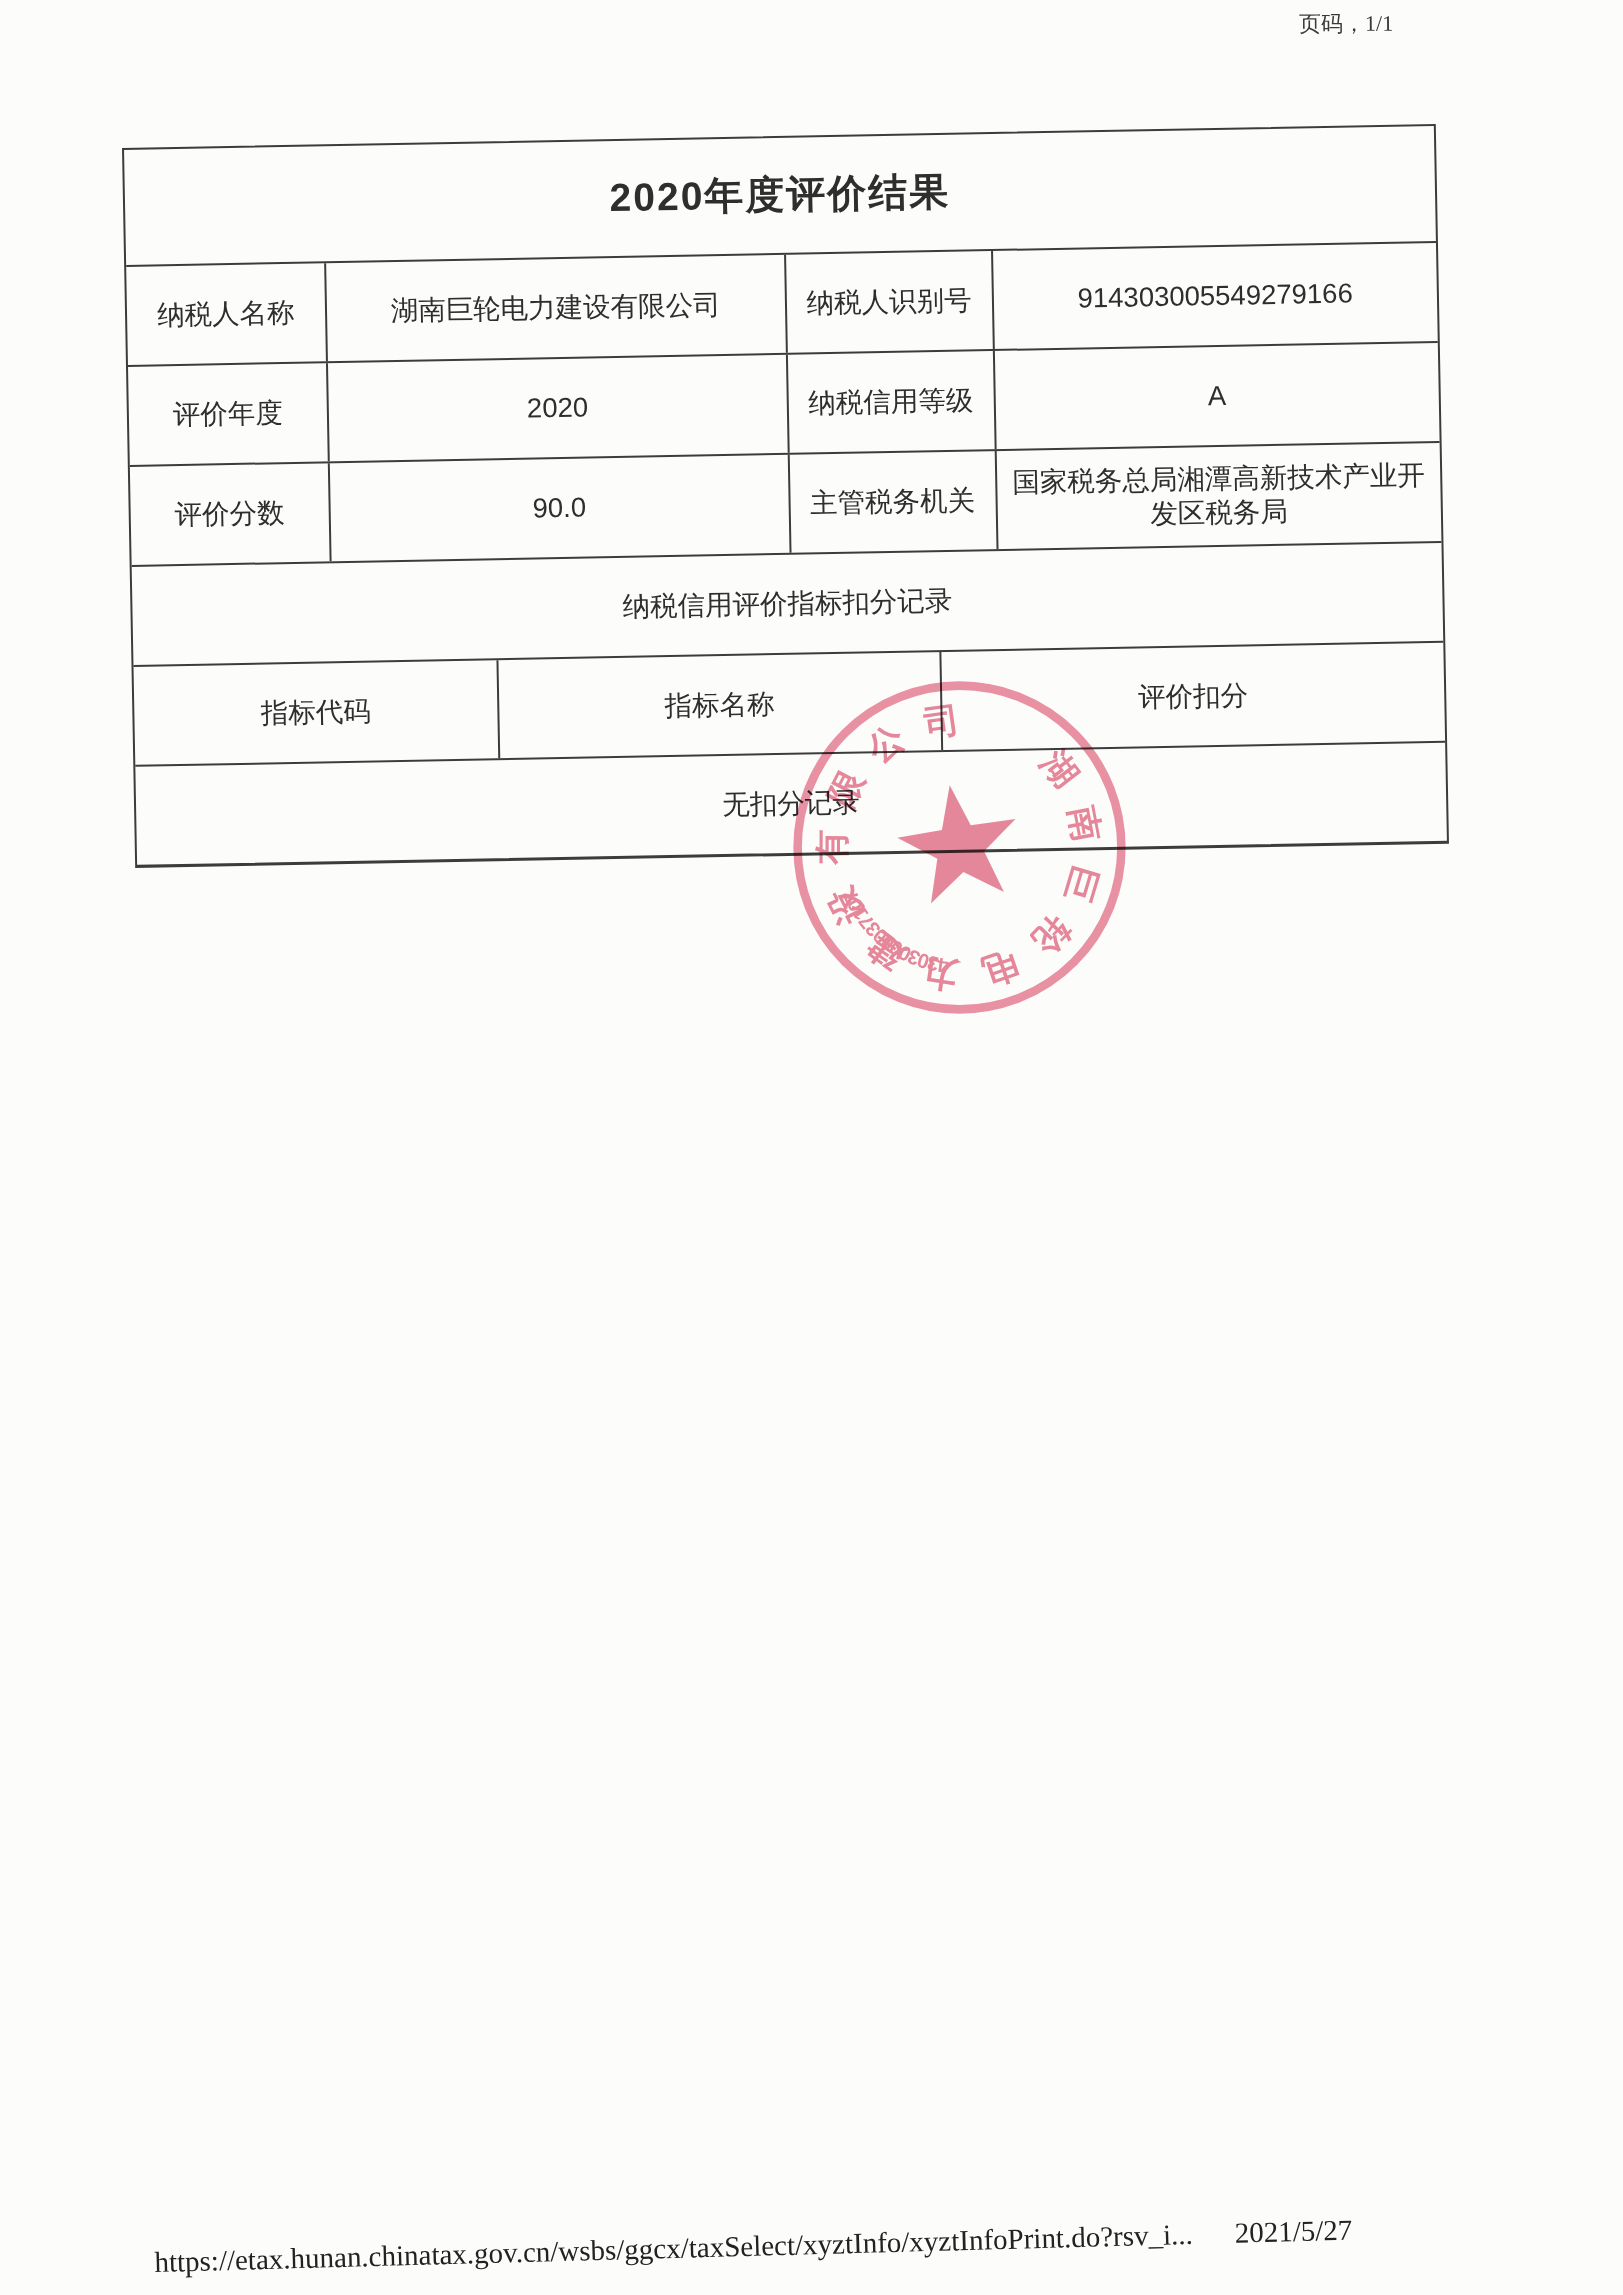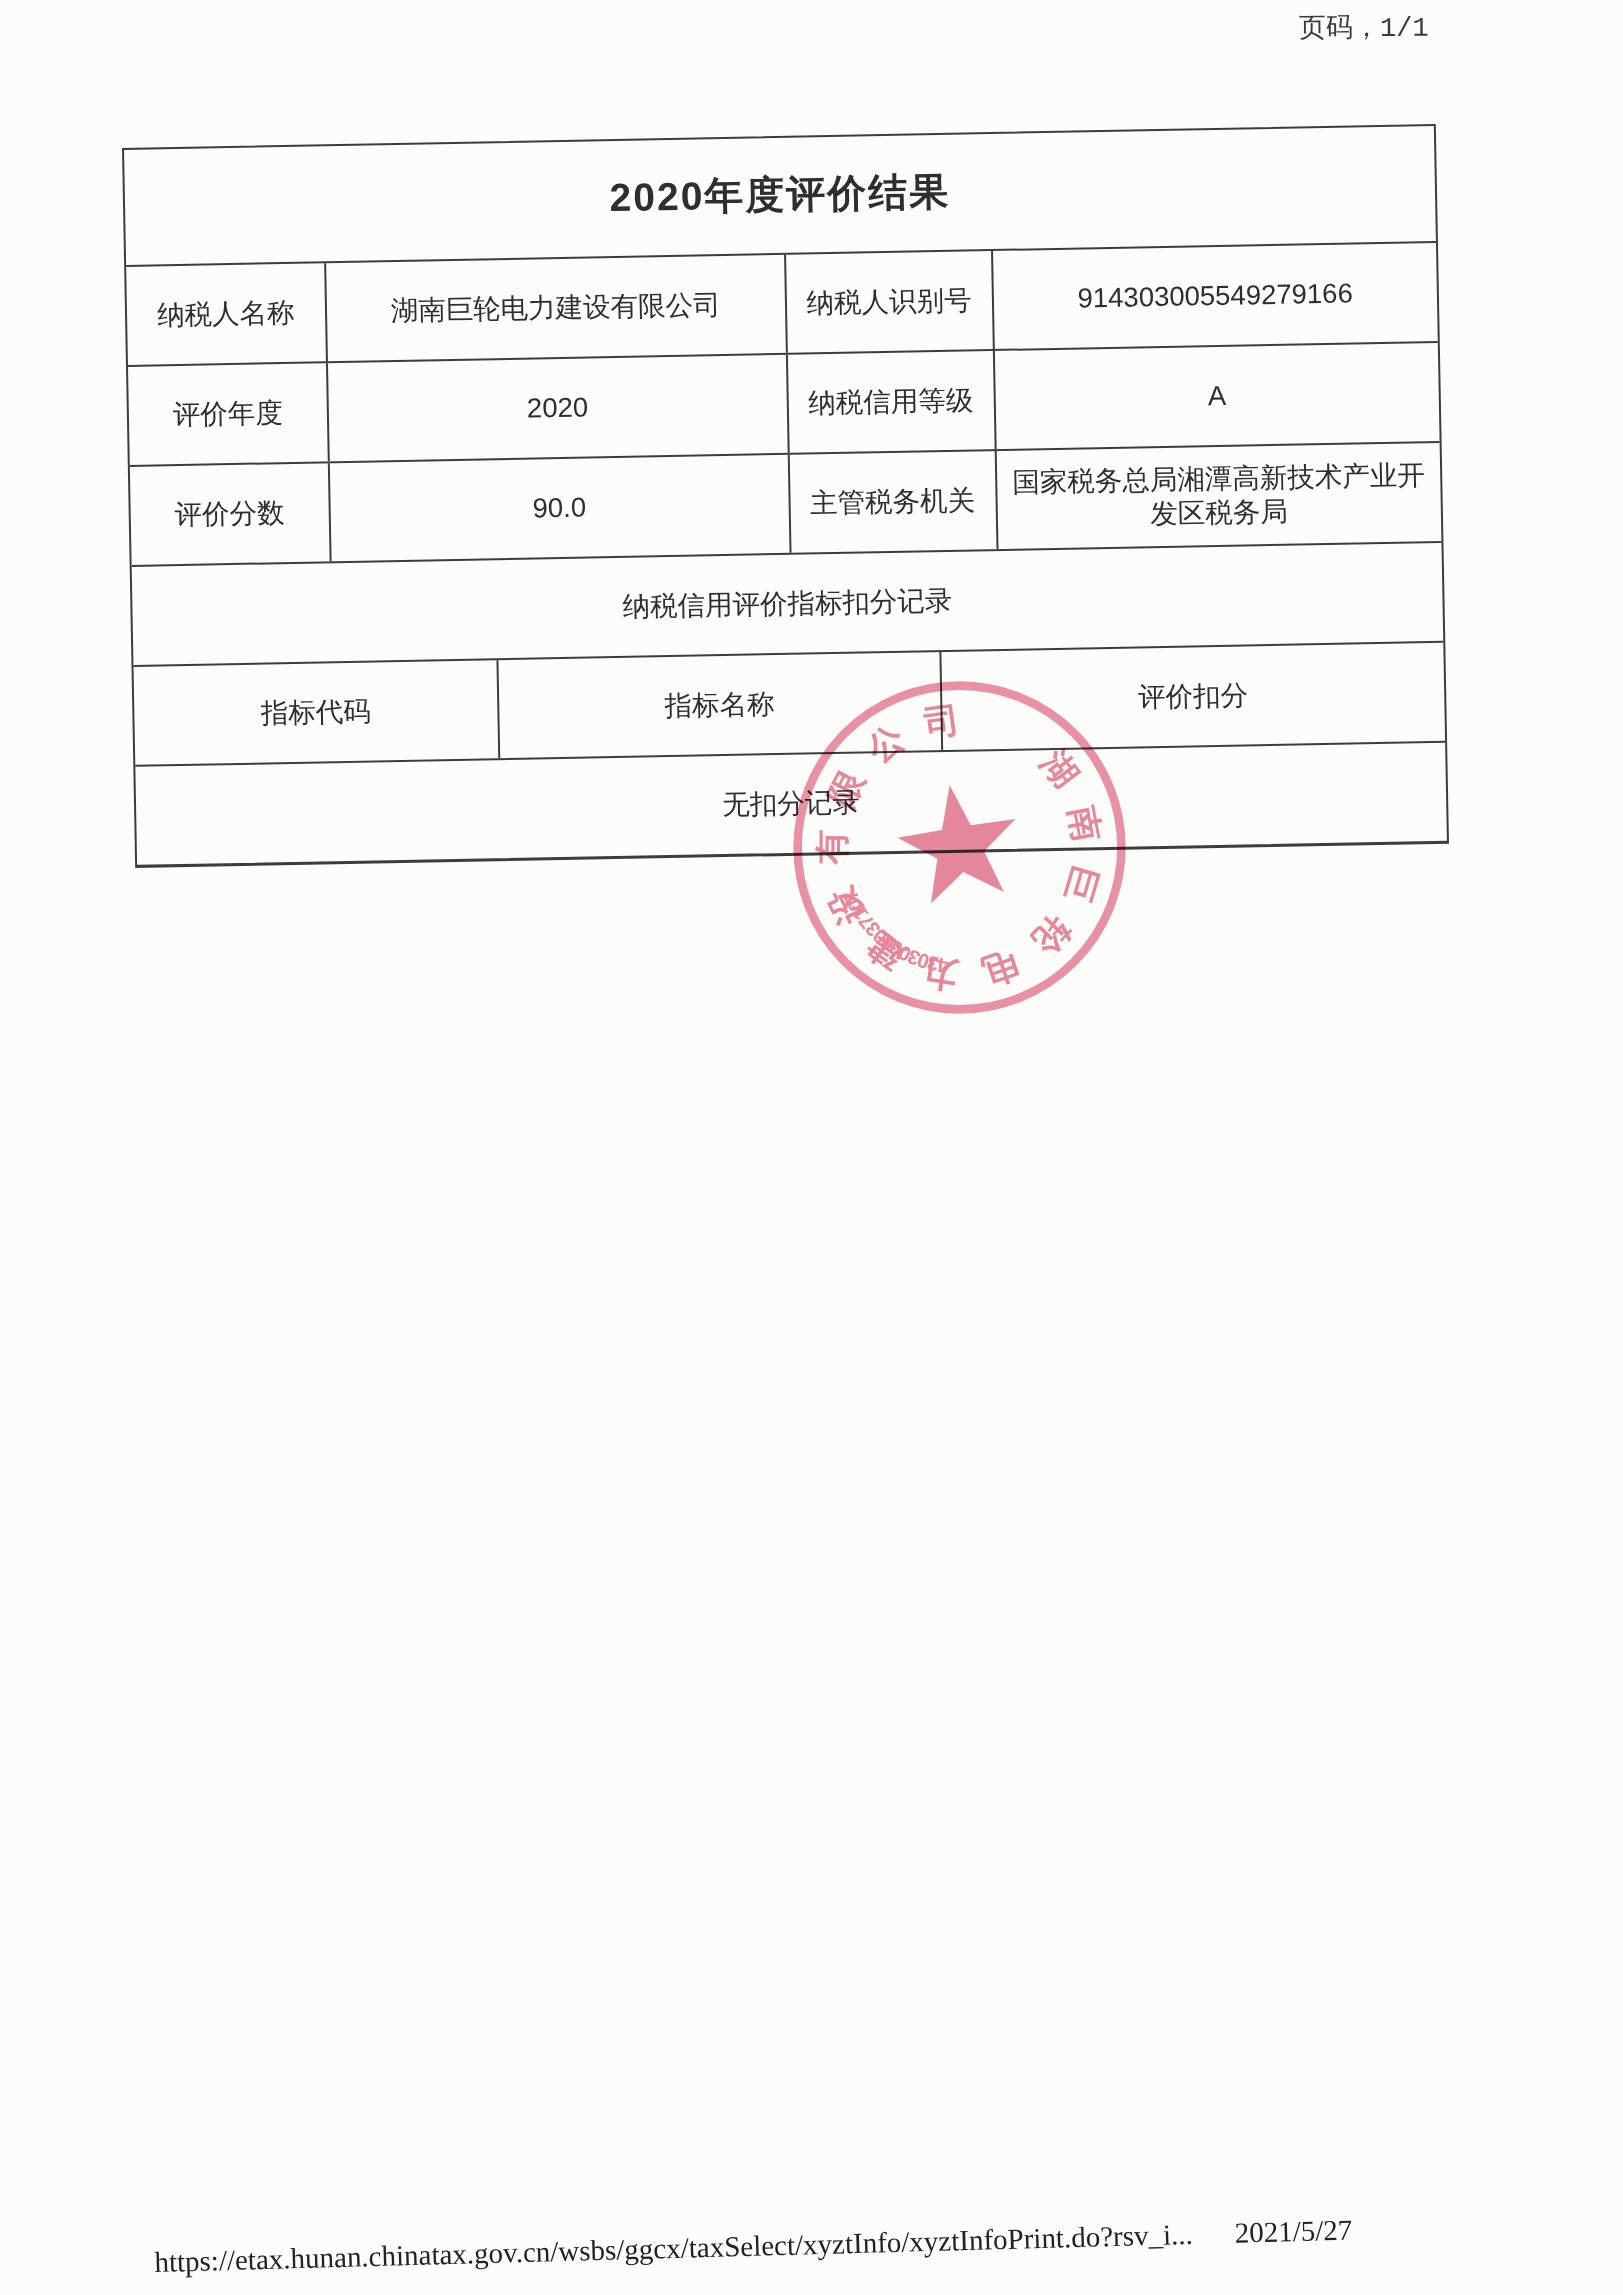--- a/index.html
+++ b/index.html
@@ -8,22 +8,22 @@
     width:1623px;height:2295px;
     background:#fcfcfa;
     overflow:hidden;
     font-family:"Liberation Sans",sans-serif;
     color:#2d2d2d;
   }
   
   .page-num{
     position:absolute;
     left:1299px;top:9.2px;
-    font-family:Liberation Mono, monospace;
-    font-size:27px;
+    font-family:Liberation Serif, serif;
+    font-size:22px;
     color:#3a3a3a;
     transform:rotate(-0.4deg);
     white-space:nowrap;
   }
   
   .doc-table{
     position:absolute;
     left:122px;top:148px;
     width:1314px;
     transform:rotate(-1.05deg);

